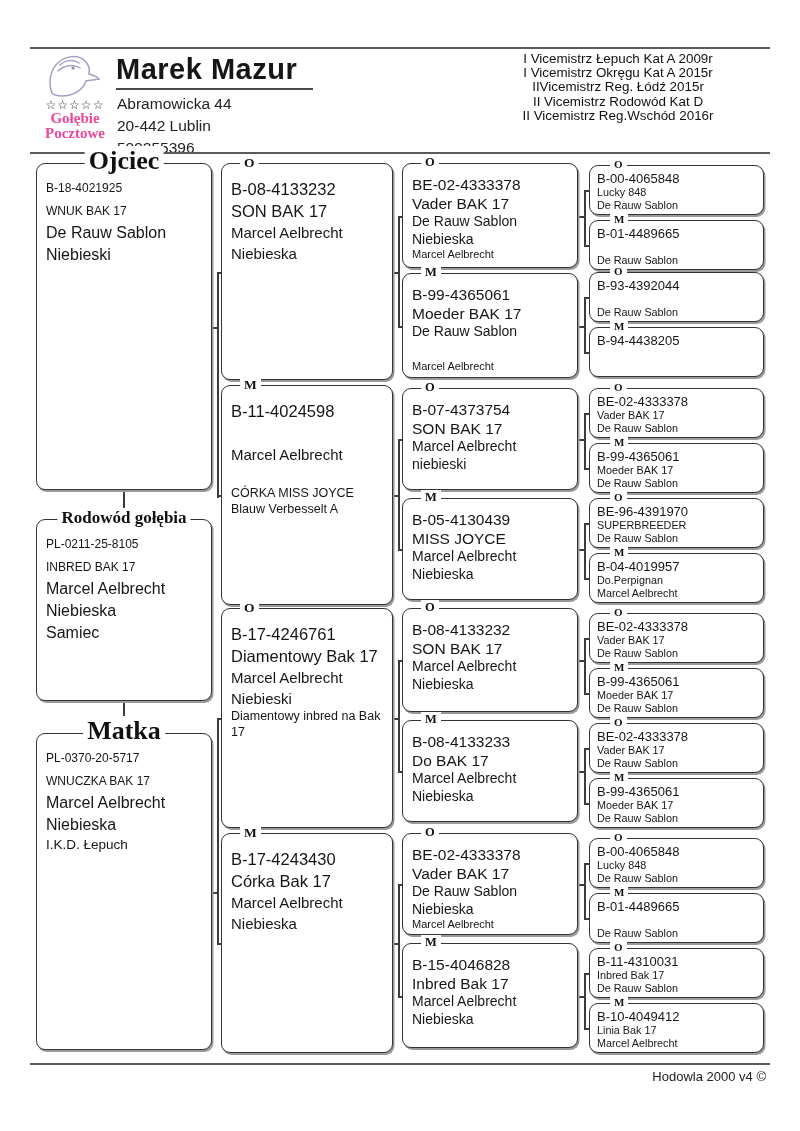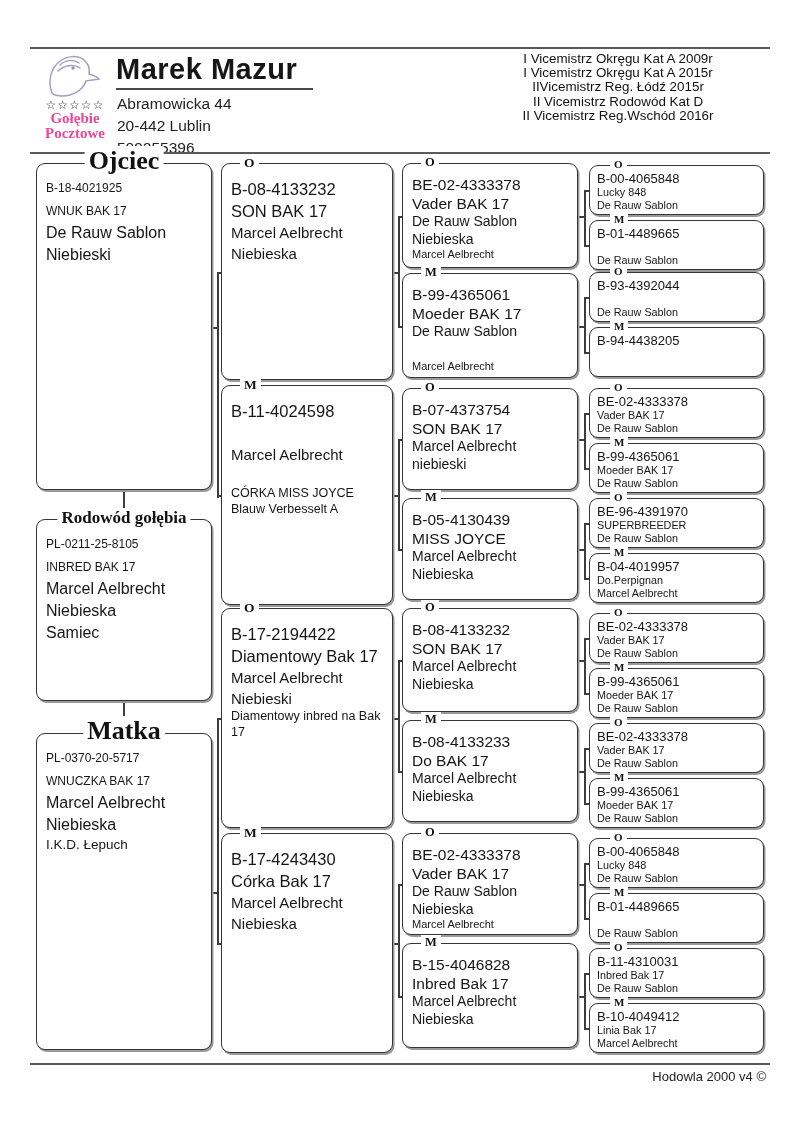--- a/index.html
+++ b/index.html
@@ -101,21 +101,21 @@
 </div>
 
 <div id="owner-name">Marek Mazur</div>
 <div id="owner-address">
   <div>Abramowicka 44</div>
   <div>20-442 Lublin</div>
   <div>509255396</div>
 </div>
 
 <div id="achievements">
-  <div>I Vicemistrz Okręgu Kat A  2009r</div>
+  <div>I Vicemistrz Łepuch Kat A  2009r</div>
   <div>I Vicemistrz Okręgu Kat A  2015r</div>
   <div>IIVicemistrz Reg. Łódź 2015r</div>
   <div>II Vicemistrz Rodowód Kat D</div>
   <div>II Vicemistrz Reg.Wschód 2016r</div>
 </div>
 
 <div class="rule" id="rule-header-bottom"></div>
 
 <div id="tree">
 
@@ -156,21 +156,21 @@
     <span class="legend lg2">M</span>
     <span class="ln big">B-11-4024598</span>
     <span class="ln big"></span>
     <span class="ln med">Marcel Aelbrecht</span>
     <span class="ln med"></span>
     <span class="ln note">CÓRKA MISS JOYCE</span>
     <span class="ln note">Blauw Verbesselt A</span>
   </div>
   <div class="box g2" id="g2-2">
     <span class="legend lg2">O</span>
-    <span class="ln big">B-17-2194422</span>
+    <span class="ln big">B-17-4246761</span>
     <span class="ln big">Diamentowy Bak 17</span>
     <span class="ln med">Marcel Aelbrecht</span>
     <span class="ln med">Niebieski</span>
     <span class="ln note">Diamentowy inbred na Bak 17</span>
   </div>
   <div class="box g2" id="g2-3">
     <span class="legend lg2">M</span>
     <span class="ln big">B-17-4243430</span>
     <span class="ln big">Córka Bak 17</span>
     <span class="ln med">Marcel Aelbrecht</span>

